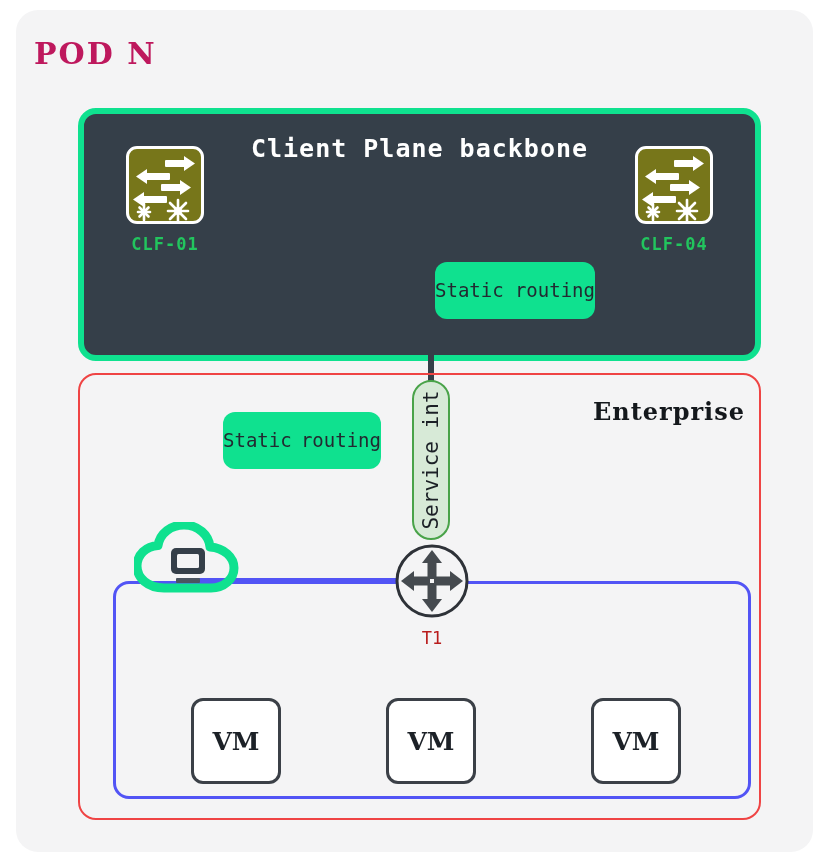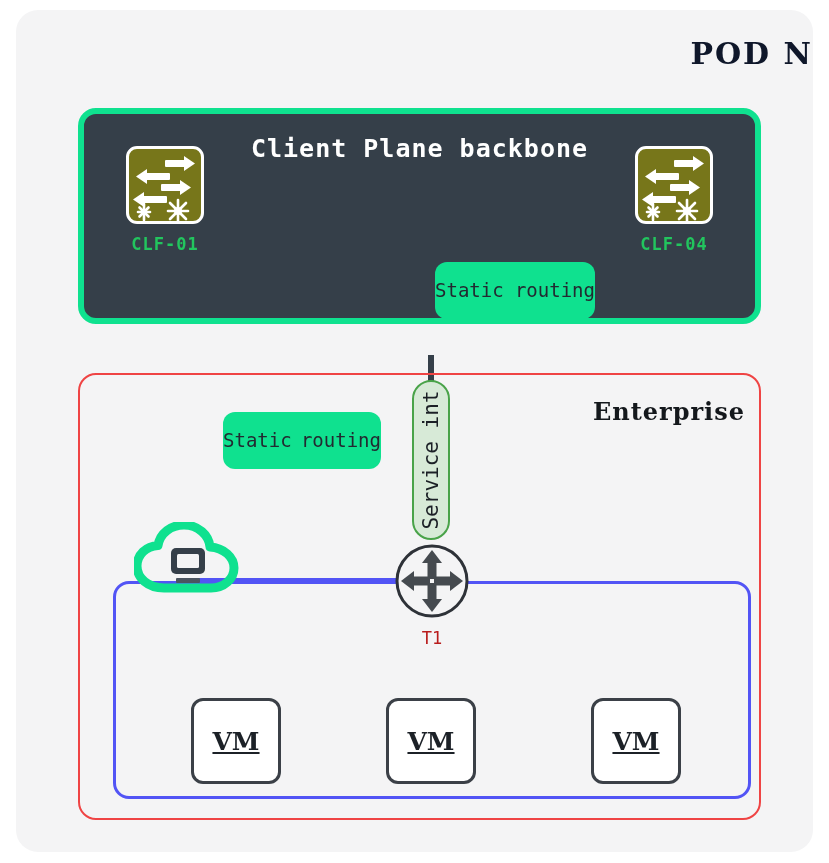--- a/index.html
+++ b/index.html
@@ -30,40 +30,39 @@
     background: #f4f4f5;
     border-radius: 22px;
     overflow: hidden;
   }
 
   #pod-title {
     position: absolute;
     right: 0px;
     top: 26px;
     width: 797px;
-    text-align: right;
     font-family: "DejaVu Serif", serif;
     font-weight: bold;
     font-size: 30px;
     letter-spacing: 2px;
-    color: #0f172a;
+    color: #be185d;
     white-space: nowrap;
     overflow: hidden;
     padding-right: 0px;
     box-sizing: border-box;
     text-indent: 18px;
   }
 
   
   #backbone-box {
     position: absolute;
     left: 62px;
     top: 98px;
     width: 683px;
-    height: 216px;
+    height: 253px;
     background: #353f49;
     border: 6px solid #0fe18f;
     border-radius: 18px;
     box-sizing: border-box;
   }
 
   #backbone-title {
     position: absolute;
     left: 0;
     top: 20px;
@@ -255,21 +254,20 @@
     border: 3px solid #3b4047;
     border-radius: 12px;
     box-sizing: border-box;
     display: flex;
     align-items: center;
     justify-content: center;
     font-family: "DejaVu Serif", serif;
     font-weight: bold;
     font-size: 25px;
     color: #1c2127;
-    text-decoration: underline;
   }
   #vm-1 { left: 175px; top: 688px; }
   #vm-2 { left: 370px; top: 688px; }
   #vm-3 { left: 575px; top: 688px; }
 </style>
 </head>
 <body>
 
 <div id="canvas">
 

